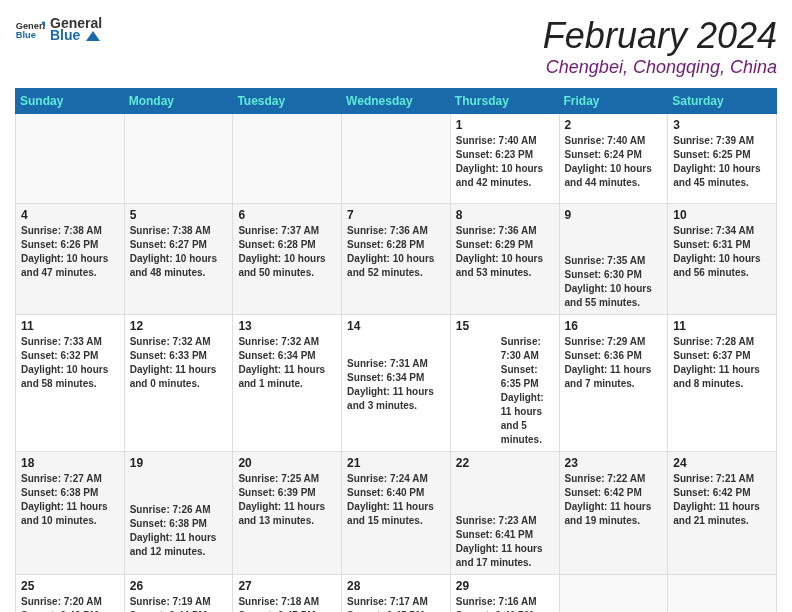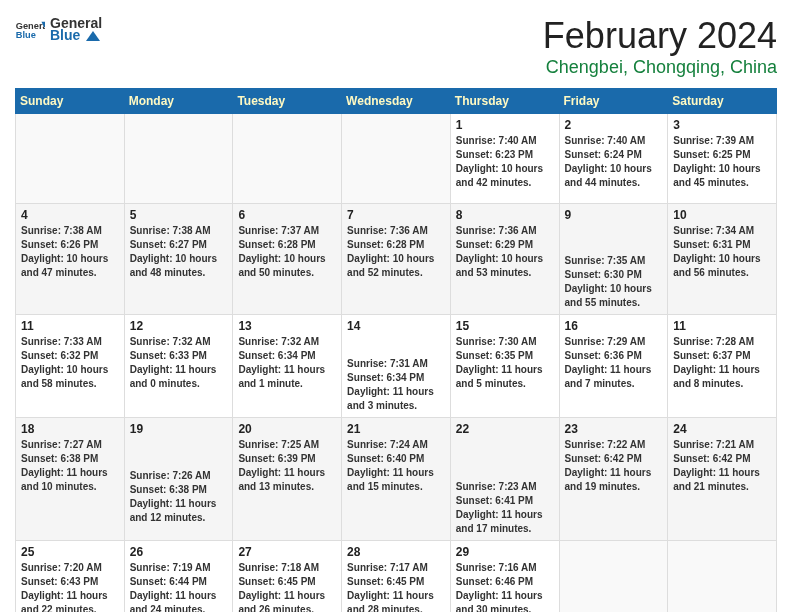--- a/index.html
+++ b/index.html
@@ -18,31 +18,31 @@
     }
     .logo {
       display: flex;
       align-items: center;
       gap: 5px;
     }
     .logo-icon {
       width: 30px;
       height: 20px;
     }
-    .title-area { text-align: right; }
+    .title-area { text-align: right; font-style: italic; }
     .month-title { font-size: 36px; font-weight: normal; color: #222; }
-    .location-title { font-size: 18px; color: #15803d; }
+    .location-title { font-size: 18px; color: #701a75; }
     .calendar {
       width: 100%;
       border-collapse: collapse;
       border: 1px solid #ccc;
     }
     .calendar th {
       background: #1a6aab;
-      color: #fef9c3;
+      color: #5eead4;
       padding: 5px 4px;
       font-size: 12px;
       font-weight: bold;
       text-align: left;
       border: 1px solid #1a6aab;
       margin-left: 32px;
     }
     .calendar td {
       width: calc(100%/7);
       vertical-align: top;
@@ -193,21 +193,21 @@
 Daylight: 11 hours and 1 minute.</div>
         </td>
         <td>
           <span class="day-num">14</span>
           <div class="day-info" style="white-space: pre-line; margin-top: 24px;">Sunrise: 7:31 AM
 Sunset: 6:34 PM
 Daylight: 11 hours and 3 minutes.</div>
         </td>
         <td>
           <span class="day-num">15</span>
-          <div class="day-info" style="white-space: pre-line;">Sunrise: 7:30 AM
+          <div class="day-info" style="white-space: pre-line; margin-left: 45px;">Sunrise: 7:30 AM
 Sunset: 6:35 PM
 Daylight: 11 hours and 5 minutes.</div>
         </td>
         <td>
           <span class="day-num">16</span>
           <div class="day-info" style="white-space: pre-line;">Sunrise: 7:29 AM
 Sunset: 6:36 PM
 Daylight: 11 hours and 7 minutes.</div>
         </td>
         <td>

